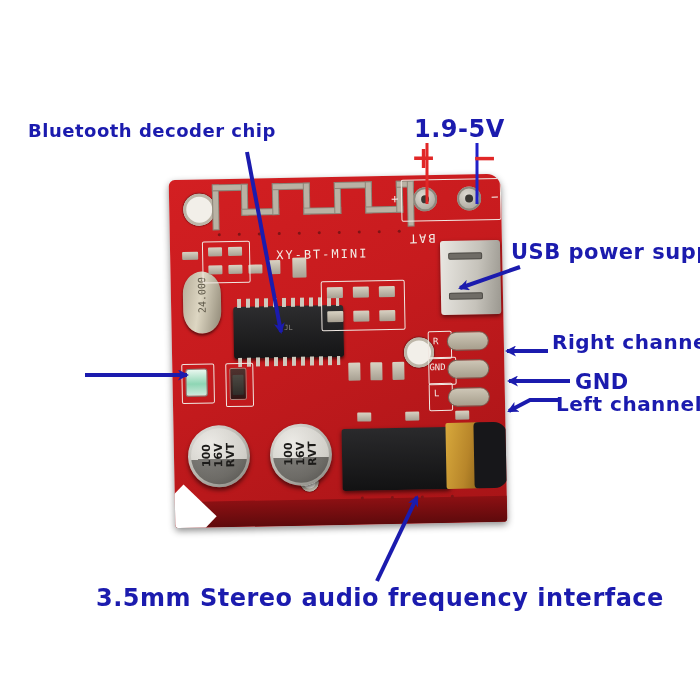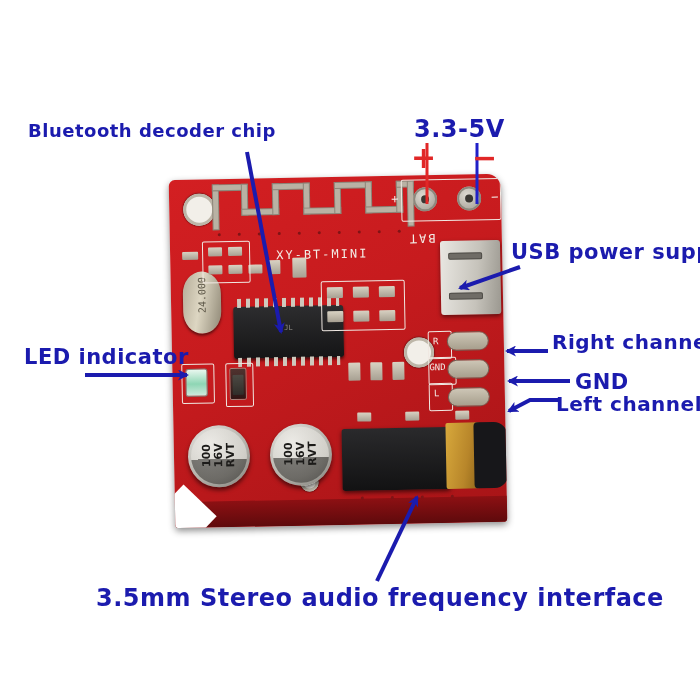--- a/index.html
+++ b/index.html
@@ -278,23 +278,22 @@
     <line x1="570" y1="381" x2="509" y2="381" stroke="#1b1bae" stroke-width="4" marker-end="url(#ab)"></line>
 
     <polyline points="558,400 530,400 509,411" fill="none" stroke="#1b1bae" stroke-width="4" marker-end="url(#ab)"></polyline>
 
     <line x1="85" y1="375" x2="187" y2="375" stroke="#1b1bae" stroke-width="4" marker-end="url(#ab)"></line>
 
     <line x1="377" y1="581" x2="417" y2="497" stroke="#1b1bae" stroke-width="4" marker-end="url(#ab)"></line>
   </svg>
 
   <div class="lbl lbl-bt">Bluetooth decoder chip</div>
-  <div class="lbl lbl-volt">3.3-5V</div>
+  <div class="lbl lbl-volt">1.9-5V</div>
   <div class="lbl lbl-usb">USB power supply</div>
   <div class="lbl lbl-right">Right channel</div>
   <div class="lbl lbl-gnd">GND</div>
   <div class="lbl lbl-left">Left channel</div>
-  <div class="lbl lbl-led">LED indicator</div>
   <div class="lbl lbl-jack">3.5mm Stereo audio frequency interface</div>
 
   <div class="sym sym-plus">+</div>
   <div class="sym sym-minus">−</div>
 </div>
 
 </body></html>

